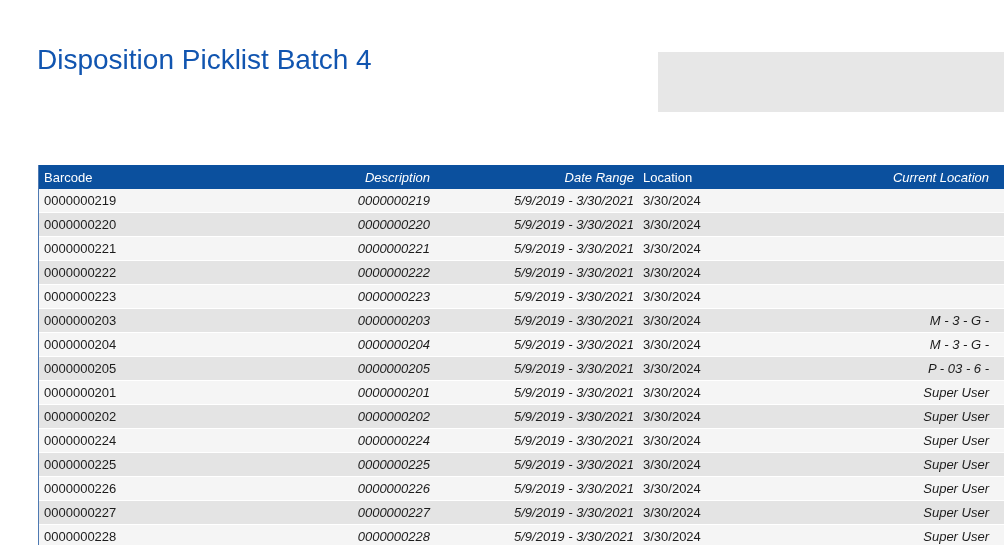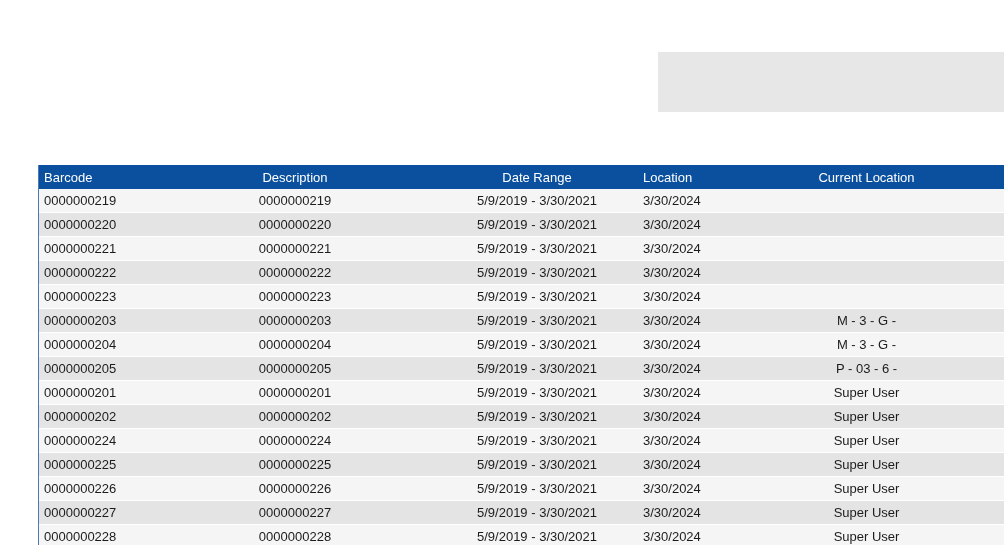--- a/index.html
+++ b/index.html
@@ -55,28 +55,29 @@
     color: #1c1c1c;
     height: 23px;
     padding: 0 5px;
     border-bottom: 1px solid #ffffff;
     overflow: hidden;
     white-space: nowrap;
   }
   tr.light { background: var(--row-light, #f5f5f5); }
   tr.dark  { background: var(--row-dark,  #e4e4e4); }
   .al { text-align: left; }
-  .ac { text-align: center; }
+  .ac { text-align: right; font-style: italic; }
   .sched-pad { padding-left: 4px !important; }
 </style>
 </head>
 <body>
 
 <div class="page">
 
+  <div class="report-title">Disposition Picklist Batch 4</div>
 
 
   <div class="filter-box"></div>
 
   <div class="table-wrap">
     <table class="report">
       <colgroup>
         <col style="width:116px">
         <col style="width:280px">
         <col style="width:204px">

